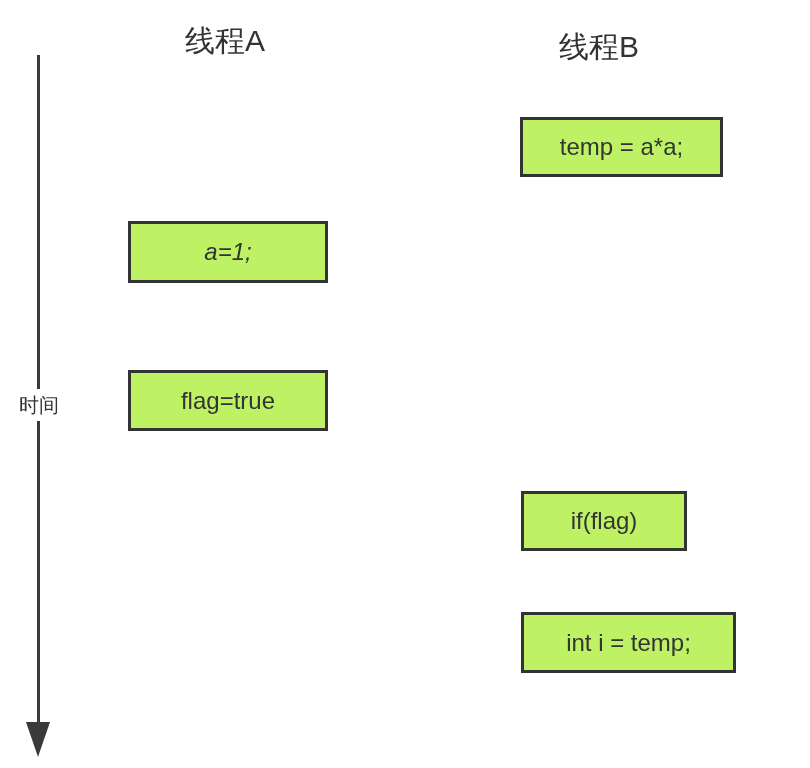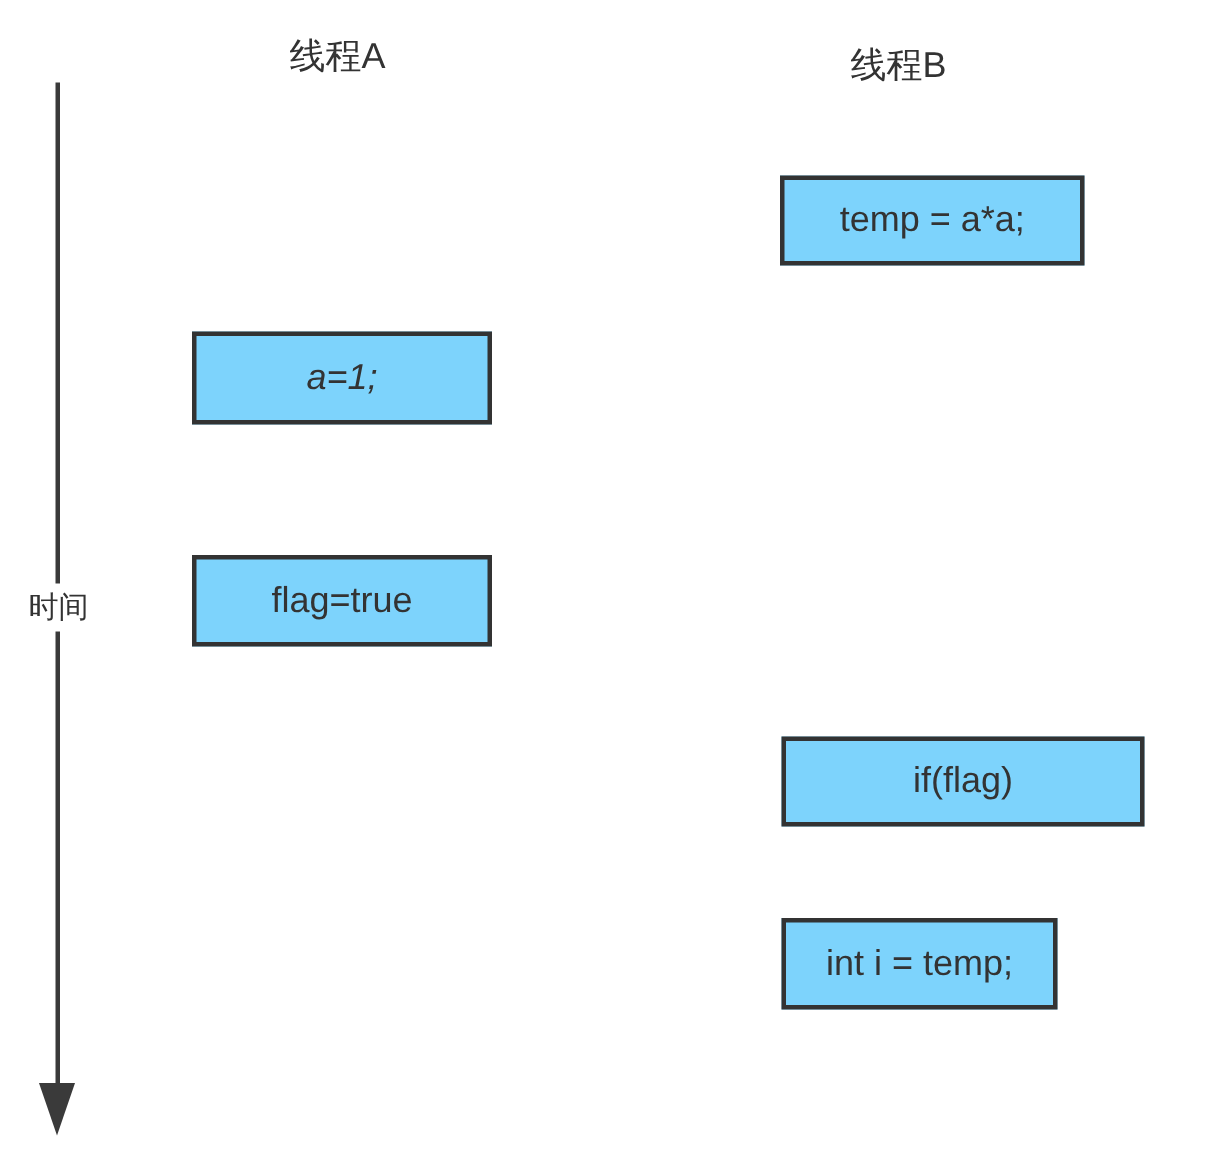--- a/index.html
+++ b/index.html
@@ -11,21 +11,21 @@
     position: relative;
     width: 810px;
     height: 768px;
     background: var(--bg, #ffffff);
     font-family: "Liberation Sans", "DejaVu Sans", sans-serif;
     color: var(--text, #333333);
     overflow: hidden;
   }
   .thread-title {
     position: absolute;
-    font-size: 24px;
+    font-size: 30px;
     color: var(--text, #333333);
     text-align: center;
     width: 160px;
     white-space: nowrap;
   }
   #thread-a-title { left: 145px; top: 21px; }
   #thread-b-title { left: 519px; top: 27px; }
 
   
   #time-line {
@@ -56,33 +56,33 @@
     line-height: 32px;
     background: var(--bg, #ffffff);
     color: var(--text, #333333);
   }
 
   
   .code-box {
     position: absolute;
     box-sizing: border-box;
     border: 3px solid var(--border, #333333);
-    background: #7dd3fc;
+    background: #bef264;
     display: flex;
     align-items: center;
     justify-content: center;
     font-size: 24px;
     color: var(--text, #333333);
     white-space: nowrap;
   }
   #box-b-temp   { left: 520px; top: 117px; width: 203px; height: 60px; }
   #box-a-assign { left: 128px; top: 221px; width: 200px; height: 62px; font-style: italic; }
   #box-a-flag   { left: 128px; top: 370px; width: 200px; height: 61px; }
-  #box-b-if     { left: 521px; top: 491px; width: 242px; height: 60px; }
-  #box-b-int    { left: 521px; top: 612px; width: 184px; height: 61px; }
+  #box-b-if     { left: 521px; top: 491px; width: 166px; height: 60px; }
+  #box-b-int    { left: 521px; top: 612px; width: 215px; height: 61px; }
 </style>
 </head>
 <body>
 
 <div id="canvas" style="--bg: #ffffff; --line: #3a3a3a; --border: #333333; --text: #333333;">
 
   <div id="thread-a-title" class="thread-title">线程A</div>
 
   <div id="thread-b-title" class="thread-title">线程B</div>
 

